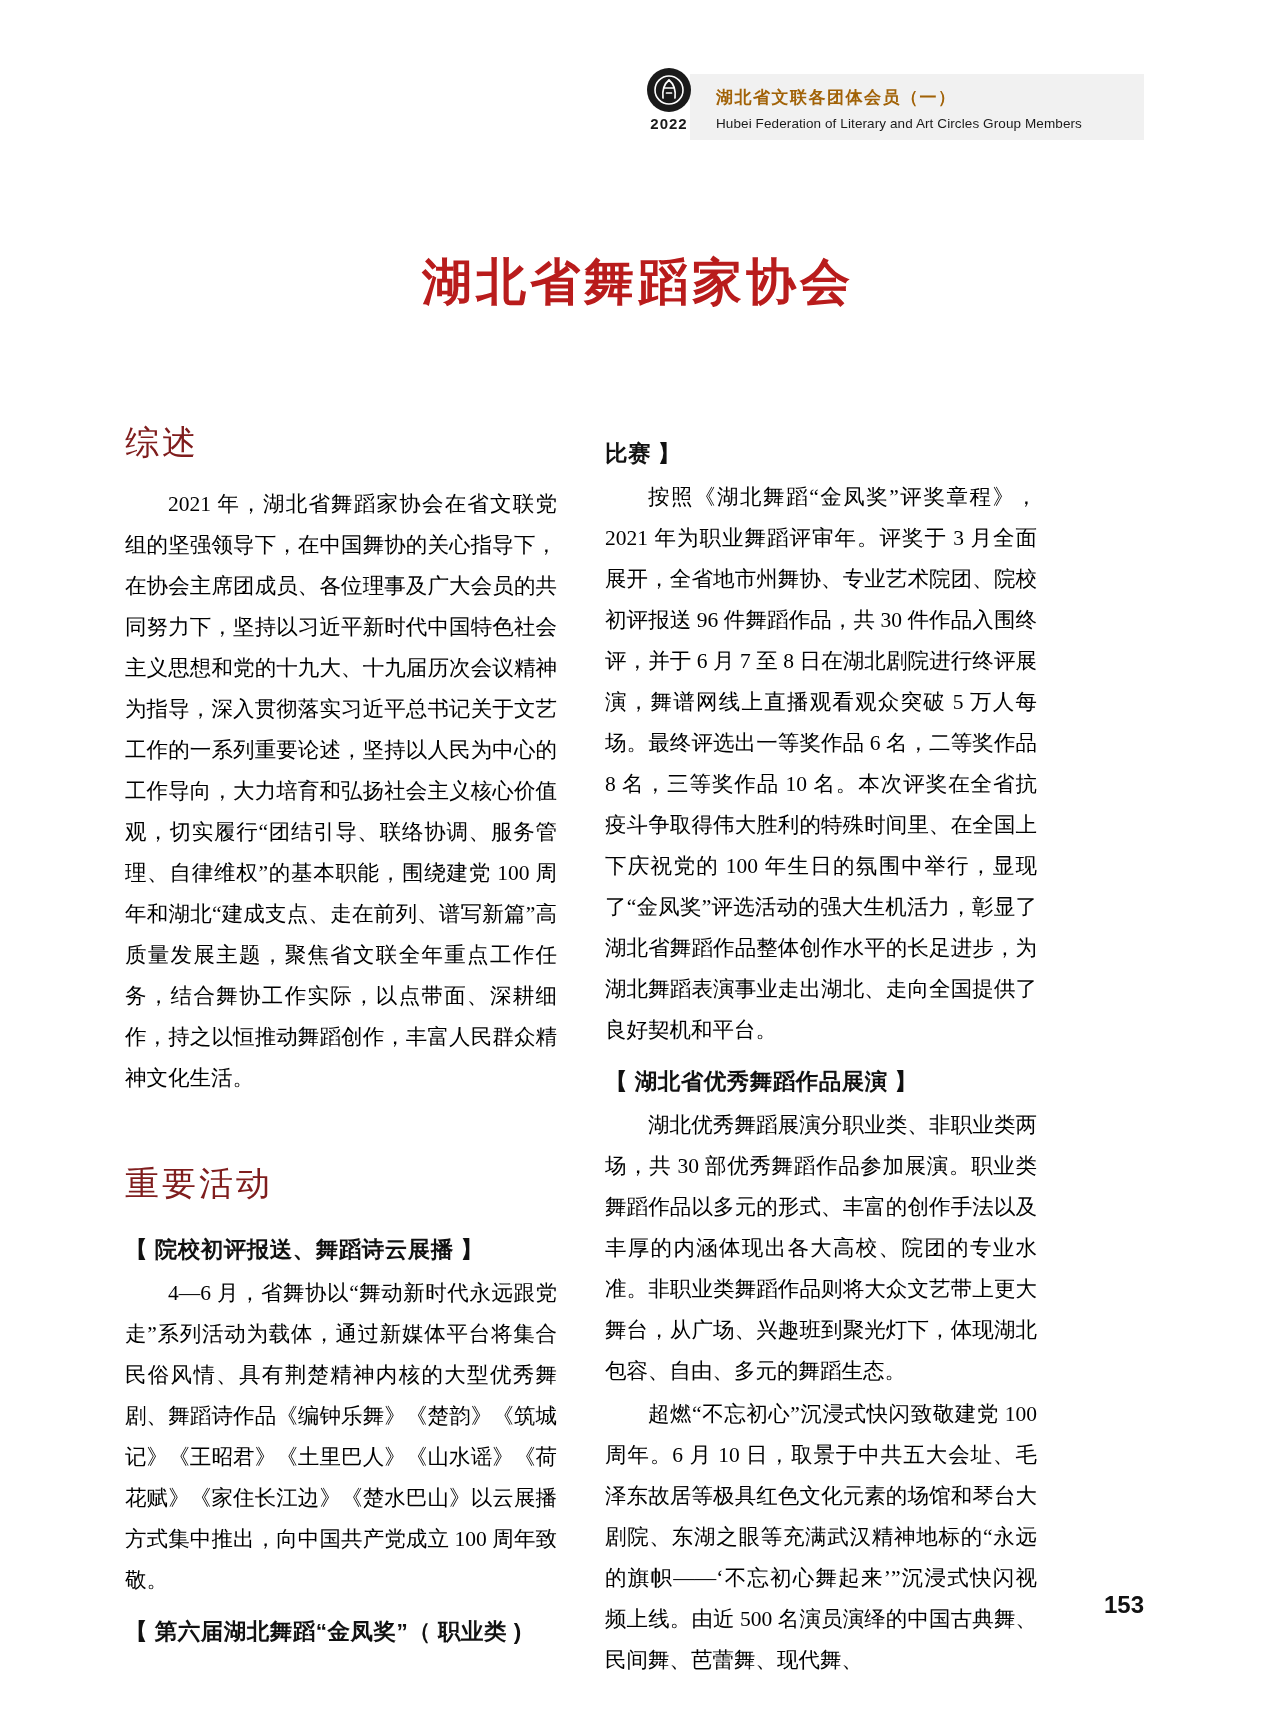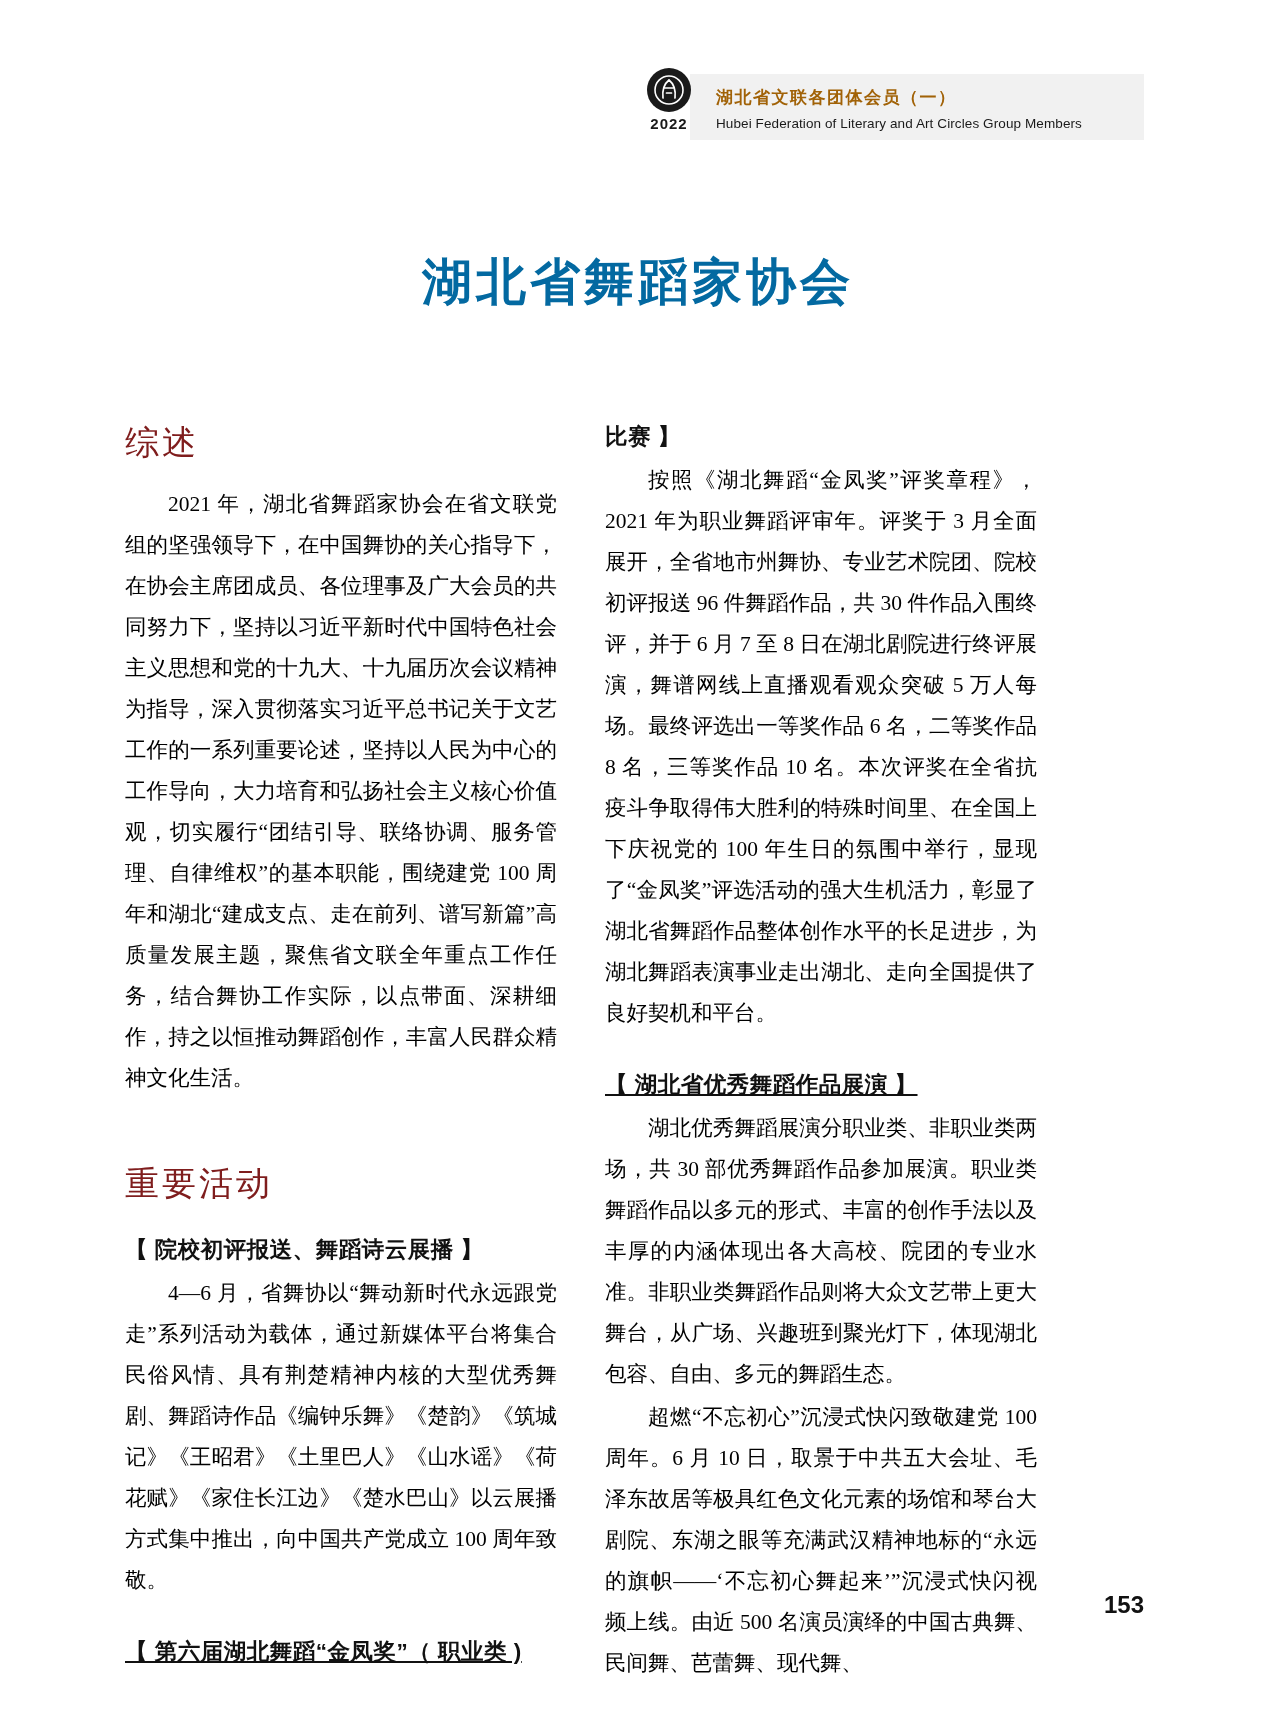--- a/index.html
+++ b/index.html
@@ -84,21 +84,21 @@
   .page-title {
     position: absolute;
     top: 215px;
     left: 0;
     width: 100%;
     text-align: center;
     font-family: "Liberation Sans", sans-serif;
     font-weight: bold;
     font-size: 50px;
     letter-spacing: 4px;
-    color: #0369a1;
+    color: #b91c1c;
   }
 
   
   .col {
     position: absolute;
     top: 420px;
     width: 432px;
   }
   .col-left { left: 125px; }
   .col-right { left: 605px; }
@@ -118,21 +118,21 @@
   .sub-title {
     font-family: "Liberation Sans", sans-serif;
     font-weight: bold;
     font-size: 22.5px;
     letter-spacing: 0.5px;
     color: #111;
     margin: 30px 0 6px 0;
     line-height: 1.5;
   }
   .sub-title.first { margin-top: 26px; }
-  .sub-title.tight { margin-top: 34px; text-decoration: underline; }
+  .sub-title.tight { margin-top: 14px; }
 
   p.body {
     font-family: "Liberation Serif", serif;
     font-size: 21.5px;
     line-height: 41px;
     text-align: justify;
     text-justify: inter-ideograph;
     margin: 0 0 2px 0;
     text-indent: 2em;
     color: #000000;
@@ -179,21 +179,21 @@
 
     <h2 class="sec-title second">重要活动</h2>
 
     <h3 class="sub-title first">【 院校初评报送、舞蹈诗云展播 】</h3>
     <p class="body">4—6 月，省舞协以“舞动新时代永远跟党走”系列活动为载体，通过新媒体平台将集合民俗风情、具有荆楚精神内核的大型优秀舞剧、舞蹈诗作品《编钟乐舞》《楚韵》《筑城记》《王昭君》《土里巴人》《山水谣》《荷花赋》《家住长江边》《楚水巴山》以云展播方式集中推出，向中国共产党成立 100 周年致敬。</p>
 
     <h3 class="sub-title tight">【 第六届湖北舞蹈“金凤奖”（ 职业类 )</h3>
   </div>
 
   <div class="col col-right">
-    <h3 class="sub-title" style="margin-top:0">比赛 】</h3>
+    <h3 class="sub-title" style="margin-top:17px">比赛 】</h3>
     <p class="body">按照《湖北舞蹈“金凤奖”评奖章程》，2021 年为职业舞蹈评审年。评奖于 3 月全面展开，全省地市州舞协、专业艺术院团、院校初评报送 96 件舞蹈作品，共 30 件作品入围终评，并于 6 月 7 至 8 日在湖北剧院进行终评展演，舞谱网线上直播观看观众突破 5 万人每场。最终评选出一等奖作品 6 名，二等奖作品 8 名，三等奖作品 10 名。本次评奖在全省抗疫斗争取得伟大胜利的特殊时间里、在全国上下庆祝党的 100 年生日的氛围中举行，显现了“金凤奖”评选活动的强大生机活力，彰显了湖北省舞蹈作品整体创作水平的长足进步，为湖北舞蹈表演事业走出湖北、走向全国提供了良好契机和平台。</p>
 
     <h3 class="sub-title tight">【 湖北省优秀舞蹈作品展演 】</h3>
     <p class="body">湖北优秀舞蹈展演分职业类、非职业类两场，共 30 部优秀舞蹈作品参加展演。职业类舞蹈作品以多元的形式、丰富的创作手法以及丰厚的内涵体现出各大高校、院团的专业水准。非职业类舞蹈作品则将大众文艺带上更大舞台，从广场、兴趣班到聚光灯下，体现湖北包容、自由、多元的舞蹈生态。</p>
 
     <p class="body">超燃“不忘初心”沉浸式快闪致敬建党 100 周年。6 月 10 日，取景于中共五大会址、毛泽东故居等极具红色文化元素的场馆和琴台大剧院、东湖之眼等充满武汉精神地标的“永远的旗帜——‘不忘初心舞起来’”沉浸式快闪视频上线。由近 500 名演员演绎的中国古典舞、民间舞、芭蕾舞、现代舞、</p>
   </div>
 
   <div class="folio">153</div>
 

